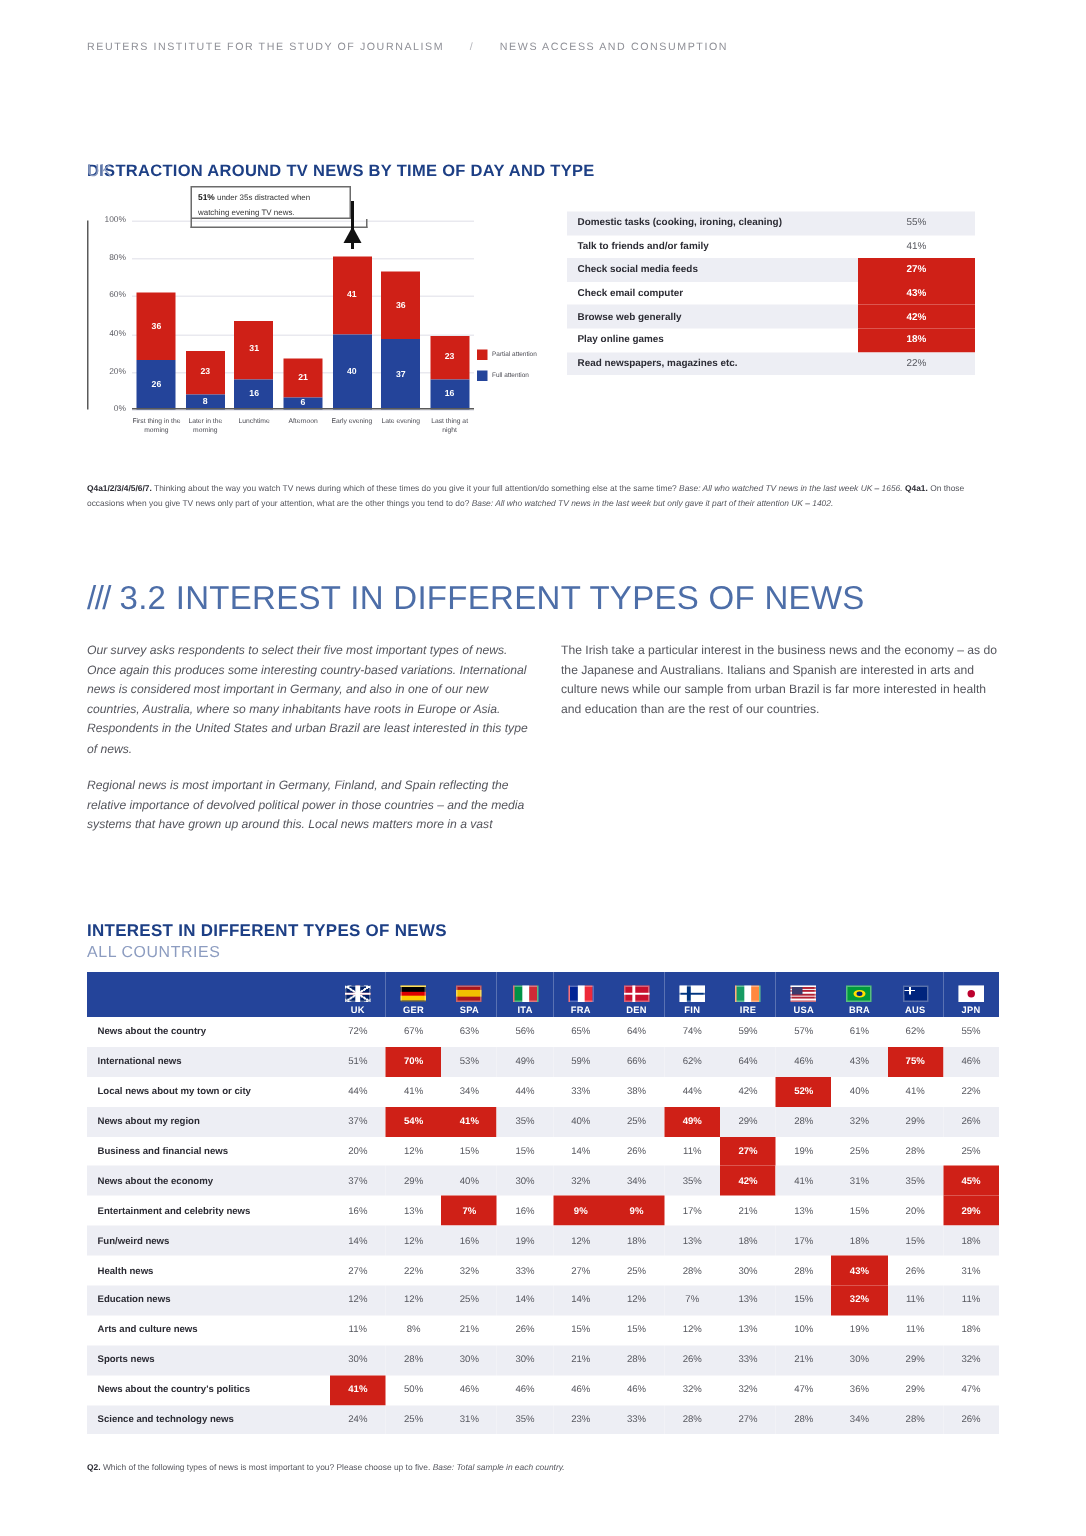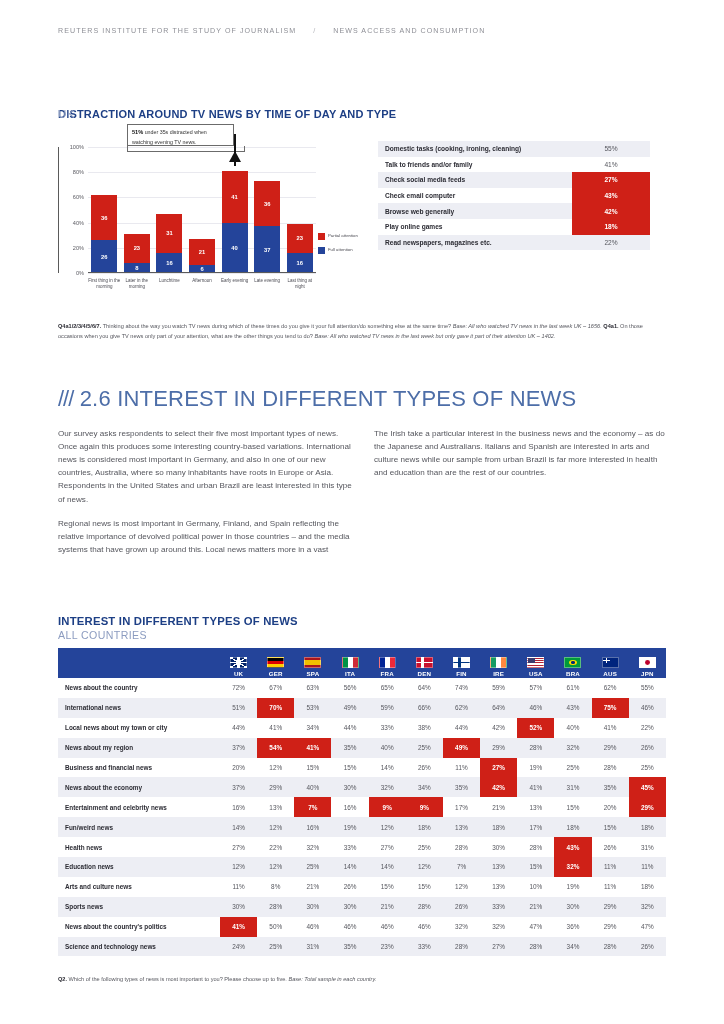--- a/index.html
+++ b/index.html
@@ -97,21 +97,21 @@
   
   #big-heading {
     position:absolute; left:58px; top:386px;
     font-size:22px; color:#4d6ea8; letter-spacing:.2px;
     font-weight:normal;
   }
   #big-heading .slashes { letter-spacing:-1px; }
 
   
   .bodycol { position:absolute; font-size:8.1px; line-height:1.62; color:#55565d; }
-  #col-left  { left:58px;  top:427px; width:300px; }
+  #col-left  { left:58px;  top:427px; width:300px;font-style:italic; }
   #col-right { left:374px; top:427px; width:292px; }
   .bodycol p { margin:0 0 11px 0; }
 
   
   #chart2-title { left:58px; top:615px; font-size:11.3px; }
   #chart2-sub { position:absolute; left:58px; top:629px; font-size:10.6px; color:#8c9cc0; letter-spacing:.4px;}
 
   
   #ctable { position:absolute; left:58px; top:648px; width:608px; border-collapse:collapse; }
   #ctable th, #ctable td { padding:0; }
@@ -306,21 +306,21 @@
         </tbody>
       </table>
   </div>
 
   <div class="footnote" id="foot1">
     <b>Q4a1/2/3/4/5/6/7.</b><span> Thinking about the way you watch TV news during which of these times do you give it your full attention/do something else at the same time? </span><i>Base: All who watched TV news in the last week UK – 1656.</i><b> Q4a1.</b><span> On those occasions when you give TV news only part of your attention, what are the other things you tend to do? </span><i>Base: All who watched TV news in the last week but only gave it part of their attention UK – 1402.</i>
   </div>
 
   <div id="big-heading">
     <span class="slashes">///</span>
-    <span>2.6</span>
+    <span>3.2</span>
     <span>INTEREST IN DIFFERENT TYPES OF NEWS</span>
   </div>
 
   <div class="bodycol" id="col-left">
       <p>Our survey asks respondents to select their five most important types of news. Once again this produces some interesting country-based variations. International news is considered most important in Germany, and also in one of our new countries, Australia, where so many inhabitants have roots in Europe or Asia. Respondents in the United States and urban Brazil are least interested in this type of news.</p>
       <p>Regional news is most important in Germany, Finland, and Spain reflecting the relative importance of devolved political power in those countries – and the media systems that have grown up around this. Local news matters more in a vast</p>
     </div>
   <div class="bodycol" id="col-right">
       <p>The Irish take a particular interest in the business news and the economy – as do the Japanese and Australians. Italians and Spanish are interested in arts and culture news while our sample from urban Brazil is far more interested in health and education than are the rest of our countries.</p>
     </div>

